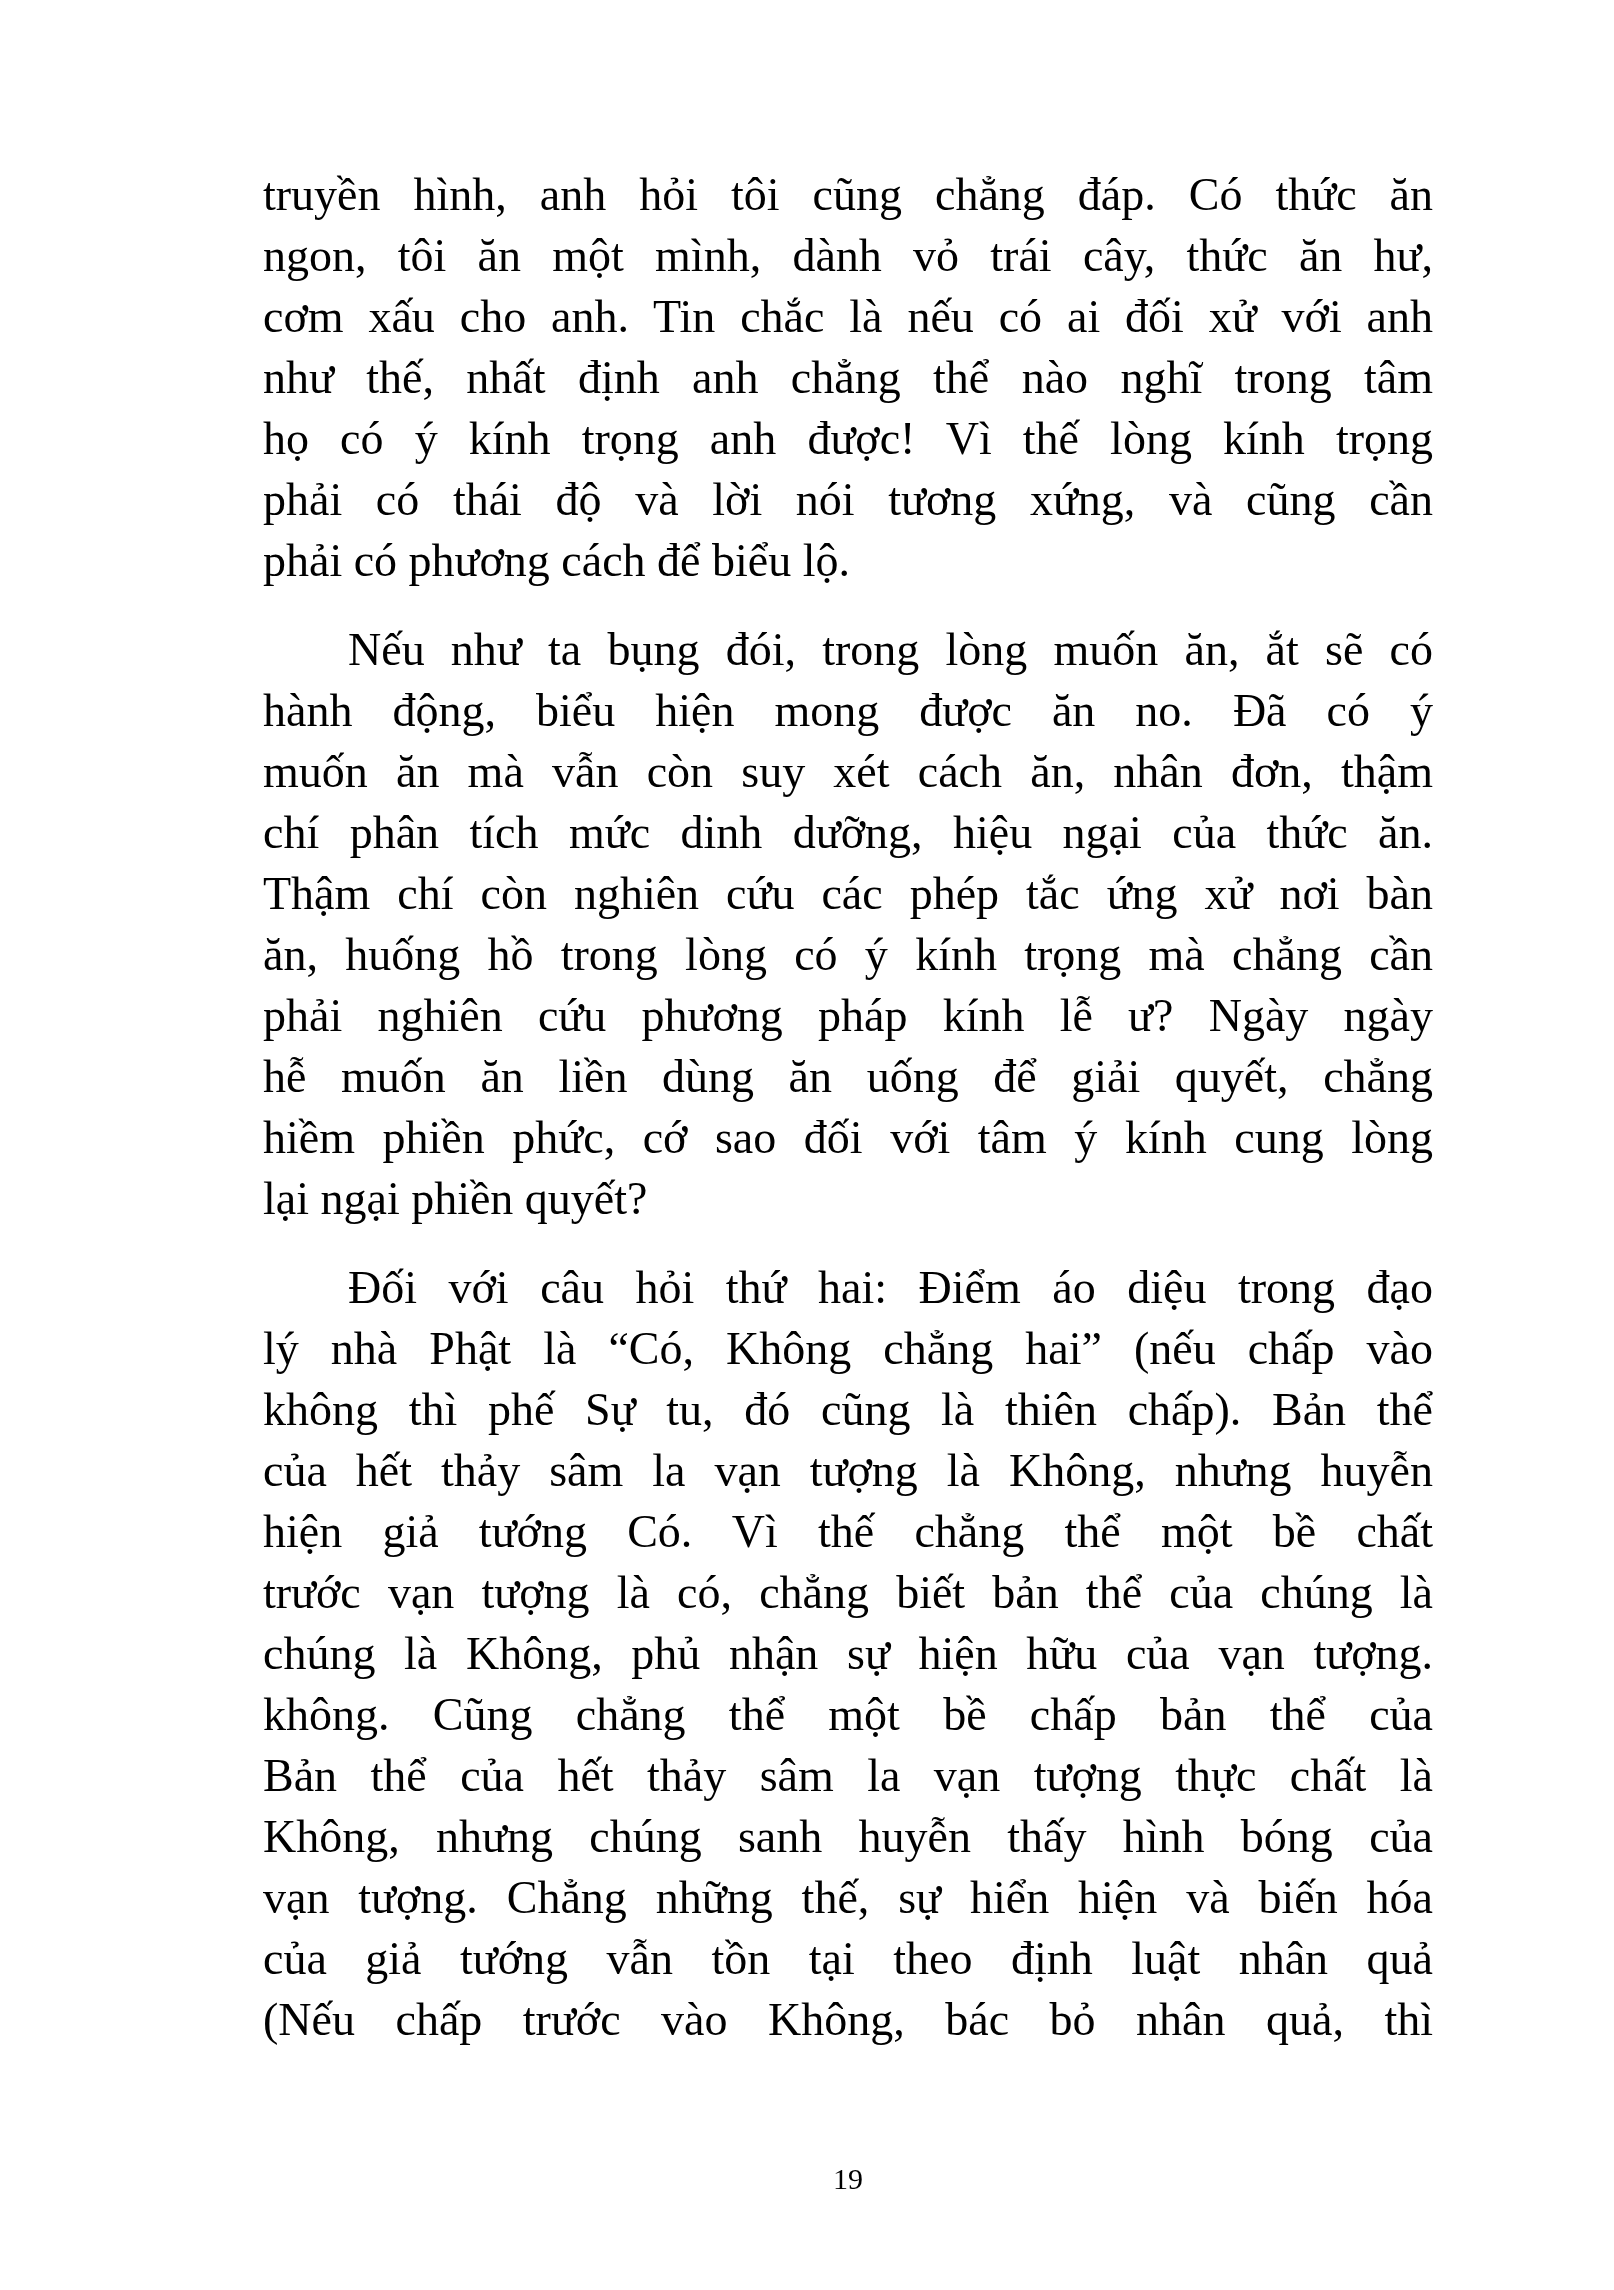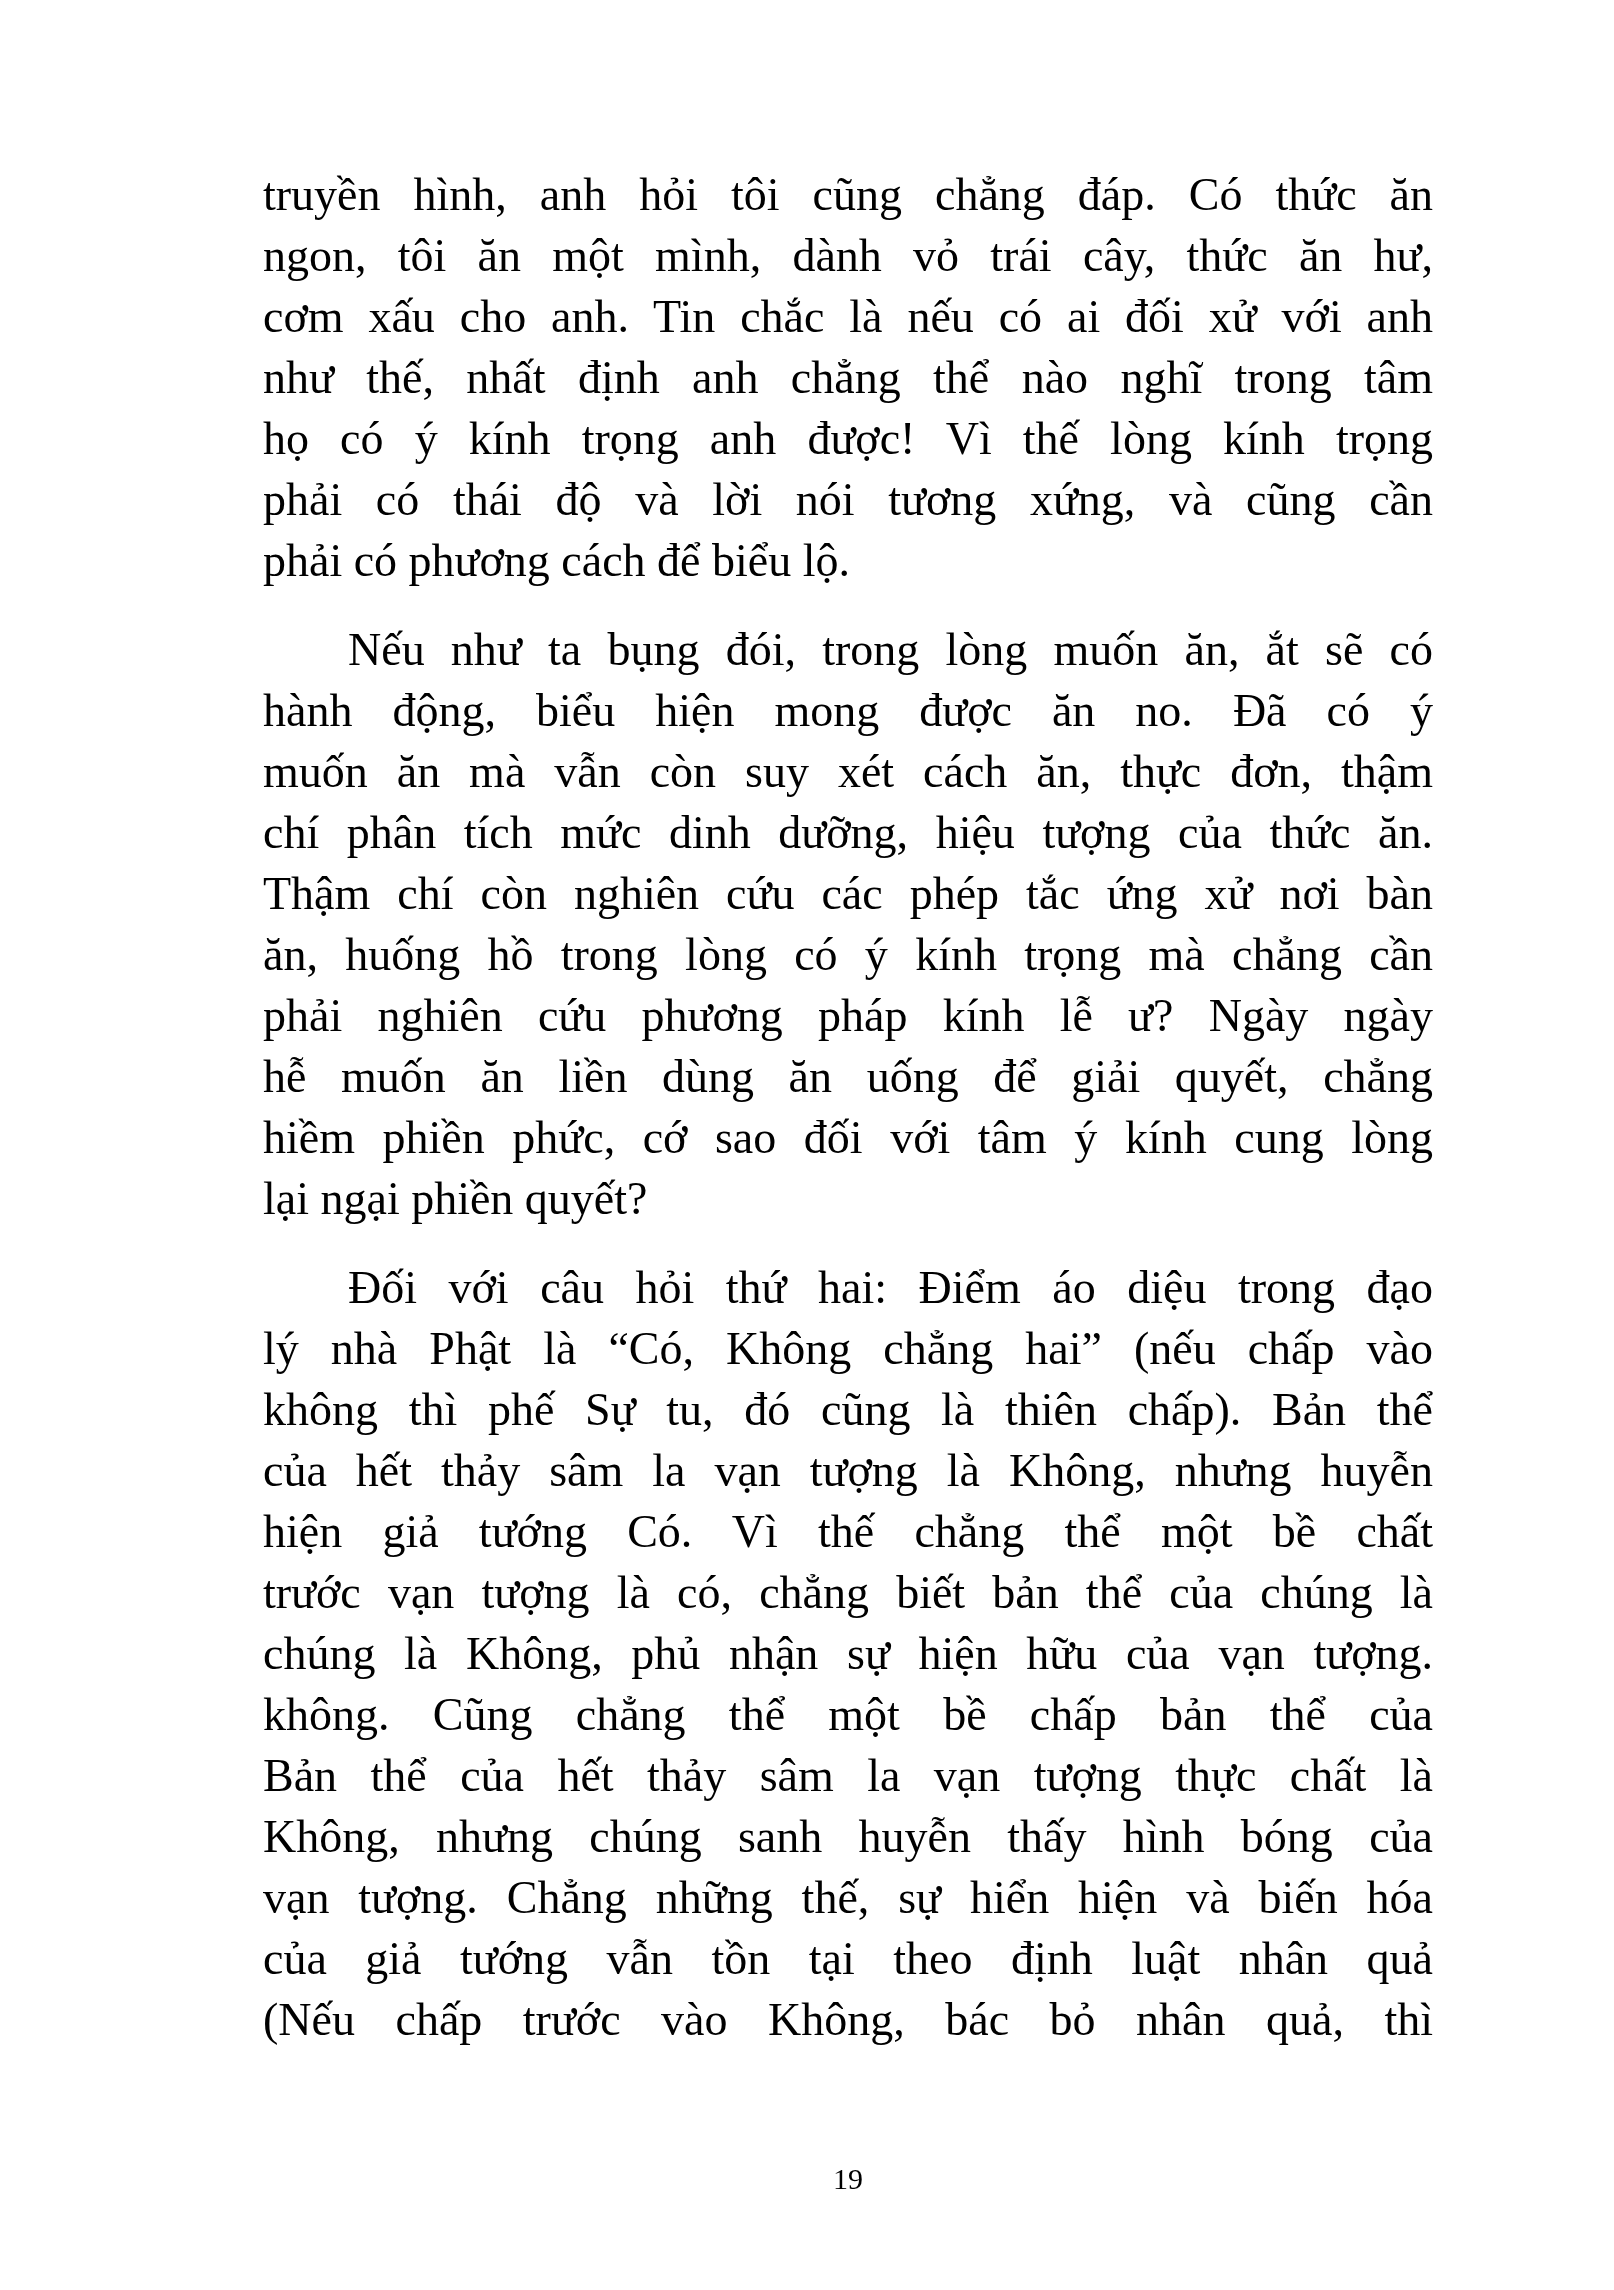--- a/index.html
+++ b/index.html
@@ -48,22 +48,22 @@
     <div class="line">cơm xấu cho anh. Tin chắc là nếu có ai đối xử với anh</div>
     <div class="line">như thế, nhất định anh chẳng thể nào nghĩ trong tâm</div>
     <div class="line">họ có ý kính trọng anh được! Vì thế lòng kính trọng</div>
     <div class="line">phải có thái độ và lời nói tương xứng, và cũng cần</div>
     <div class="line flush">phải có phương cách để biểu lộ.</div>
   </div>
 
   <div class="paragraph">
     <div class="line indent">Nếu như ta bụng đói, trong lòng muốn ăn, ắt sẽ có</div>
     <div class="line">hành động, biểu hiện mong được ăn no. Đã có ý</div>
-    <div class="line">muốn ăn mà vẫn còn suy xét cách ăn, thực đơn, thậm</div>
-    <div class="line">chí phân tích mức dinh dưỡng, hiệu tượng của thức ăn.</div>
+    <div class="line">muốn ăn mà vẫn còn suy xét cách ăn, nhân đơn, thậm</div>
+    <div class="line">chí phân tích mức dinh dưỡng, hiệu ngại của thức ăn.</div>
     <div class="line">Thậm chí còn nghiên cứu các phép tắc ứng xử nơi bàn</div>
     <div class="line">ăn, huống hồ trong lòng có ý kính trọng mà chẳng cần</div>
     <div class="line">phải nghiên cứu phương pháp kính lễ ư? Ngày ngày</div>
     <div class="line">hễ muốn ăn liền dùng ăn uống để giải quyết, chẳng</div>
     <div class="line">hiềm phiền phức, cớ sao đối với tâm ý kính cung lòng</div>
     <div class="line flush">lại ngại phiền quyết?</div>
   </div>
 
   <div class="paragraph">
     <div class="line indent">Đối với câu hỏi thứ hai: Điểm áo diệu trong đạo</div>

